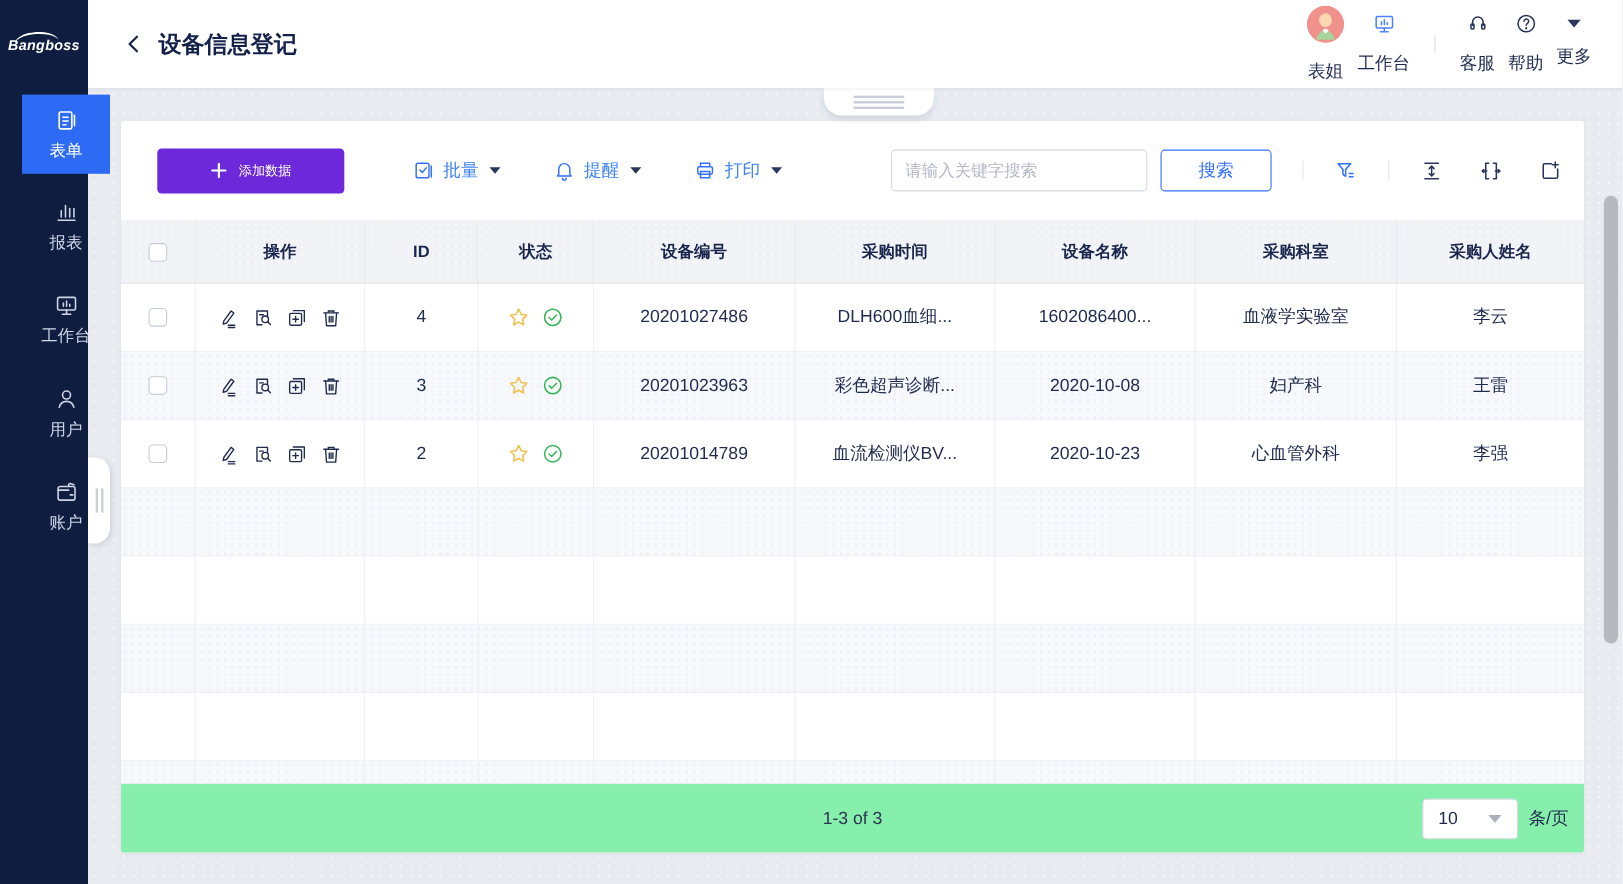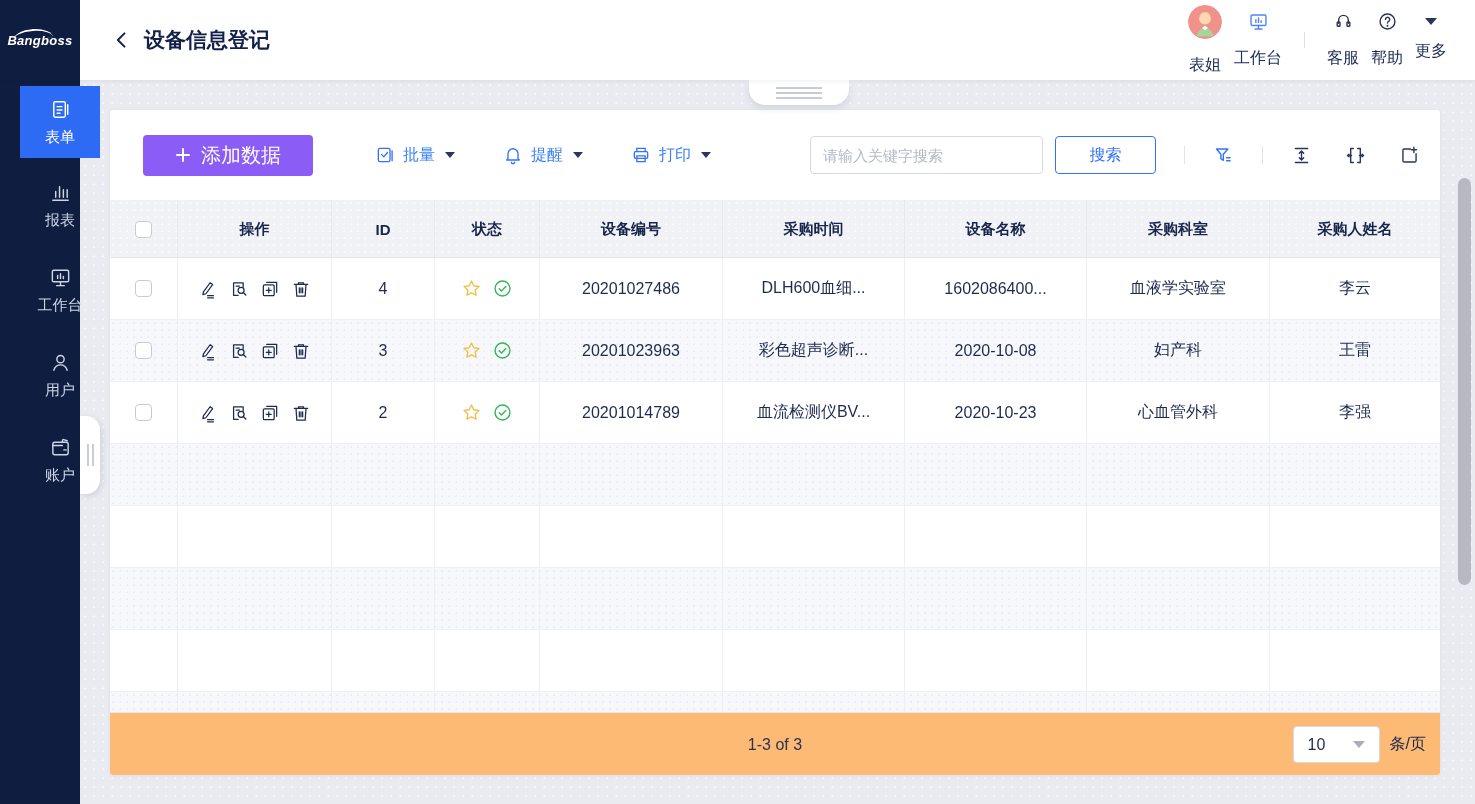--- a/index.html
+++ b/index.html
@@ -47,21 +47,21 @@
                 display:flex; flex-direction:column; align-items:center; justify-content:center; gap:3px; cursor:pointer; }
   .top-handle i { display:block; width:46px; height:2px; background:#c7cbd5; }
 
   
   .panel { position:absolute; left:110px; top:110px; width:1330px; height:665px; background:#ffffff;
            border-radius:3px; box-shadow:0 1px 4px rgba(20,30,60,.05); }
 
   
   .toolbar { position:absolute; left:0; top:0; width:100%; height:90px; display:flex; align-items:center; padding:0 20px 0 33px; }
   .btn-add { display:flex; align-items:center; justify-content:center; gap:10px; width:170px; height:41px;
-             background:#8b5cf6; color:#fff; font-size:20px; border:none; border-radius:4px; cursor:pointer; }
+             background:#6d28d9; color:#fff; font-size:12px; border:none; border-radius:4px; cursor:pointer; }
   .btn-add svg { width:16px; height:16px; stroke:#fff; stroke-width:2.2; }
   .dd { display:flex; align-items:center; gap:8px; font-size:16px; color:#3b82f6; cursor:pointer; }
   .dd .ic-tb { width:20px; height:20px; fill:none; stroke:#3370ff; stroke-width:1.6; }
   .dd .dcaret { width:0; height:0; border-left:5px solid transparent; border-right:5px solid transparent; border-top:6px solid #2a355c; margin-left:2px; }
   .search-input { width:233px; height:38px; border:1px solid #d5d9e2; border-radius:4px; padding:0 12px;
                   font-size:15px; color:#1d2a52; font-family:inherit; background:#fff; }
   .search-input::placeholder { color:#b4b9c6; }
   .btn-search { width:101px; height:38px; background:#fff; border:1px solid #3370ff; color:#3370ff;
                 font-size:16px; border-radius:4px; cursor:pointer; font-family:inherit; }
   .tdiv { width:1px; height:18px; background:#e2e4ea; }
@@ -83,21 +83,21 @@
   .trow .td:last-child { border-right:none; }
   .trow.stripe { background-color:#f7f8fb; background-image:radial-gradient(#e9ecf4 1px, transparent 1px); background-size:7px 7px; }
   .cb { width:17px; height:17px; border:1.5px solid #c6cad4; border-radius:4px; background:#fff; cursor:pointer; }
   .ops { display:flex; align-items:center; gap:11px; }
   .ic-op { width:20px; height:20px; fill:none; stroke:#20294e; stroke-width:1.5; cursor:pointer; }
   .status-ics { display:flex; align-items:center; gap:10px; }
   .ic-star { width:21px; height:21px; fill:none; stroke:#f0c24b; stroke-width:1.6; cursor:pointer; }
   .ic-check { width:21px; height:21px; fill:none; stroke:#35b558; stroke-width:1.6; }
 
   
-  .tfoot { position:absolute; left:0; top:602px; width:1330px; height:63px; background:#fdba74;
+  .tfoot { position:absolute; left:0; top:602px; width:1330px; height:63px; background:#86efac;
            border-top:1px solid #e7e9ef; border-radius:0 0 3px 3px; }
   .range { position:absolute; left:0; right:0; top:0; height:63px; display:flex; align-items:center; justify-content:center;
            font-size:16px; color:#2a3350; }
   .size-cluster { position:absolute; right:14px; top:0; height:63px; display:flex; align-items:center; gap:10px; }
   .size-select { width:87px; height:37px; border:1px solid #d5d9e2; border-radius:4px; background:#fff;
                  display:flex; align-items:center; justify-content:space-between; padding:0 14px; cursor:pointer; }
   .size-select .val { font-size:16px; color:#1f2a4e; }
   .size-select .scaret { width:0; height:0; border-left:6px solid transparent; border-right:6px solid transparent; border-top:7px solid #a9aeb9; }
   .size-unit { font-size:16px; color:#1f2a4e; }
 

